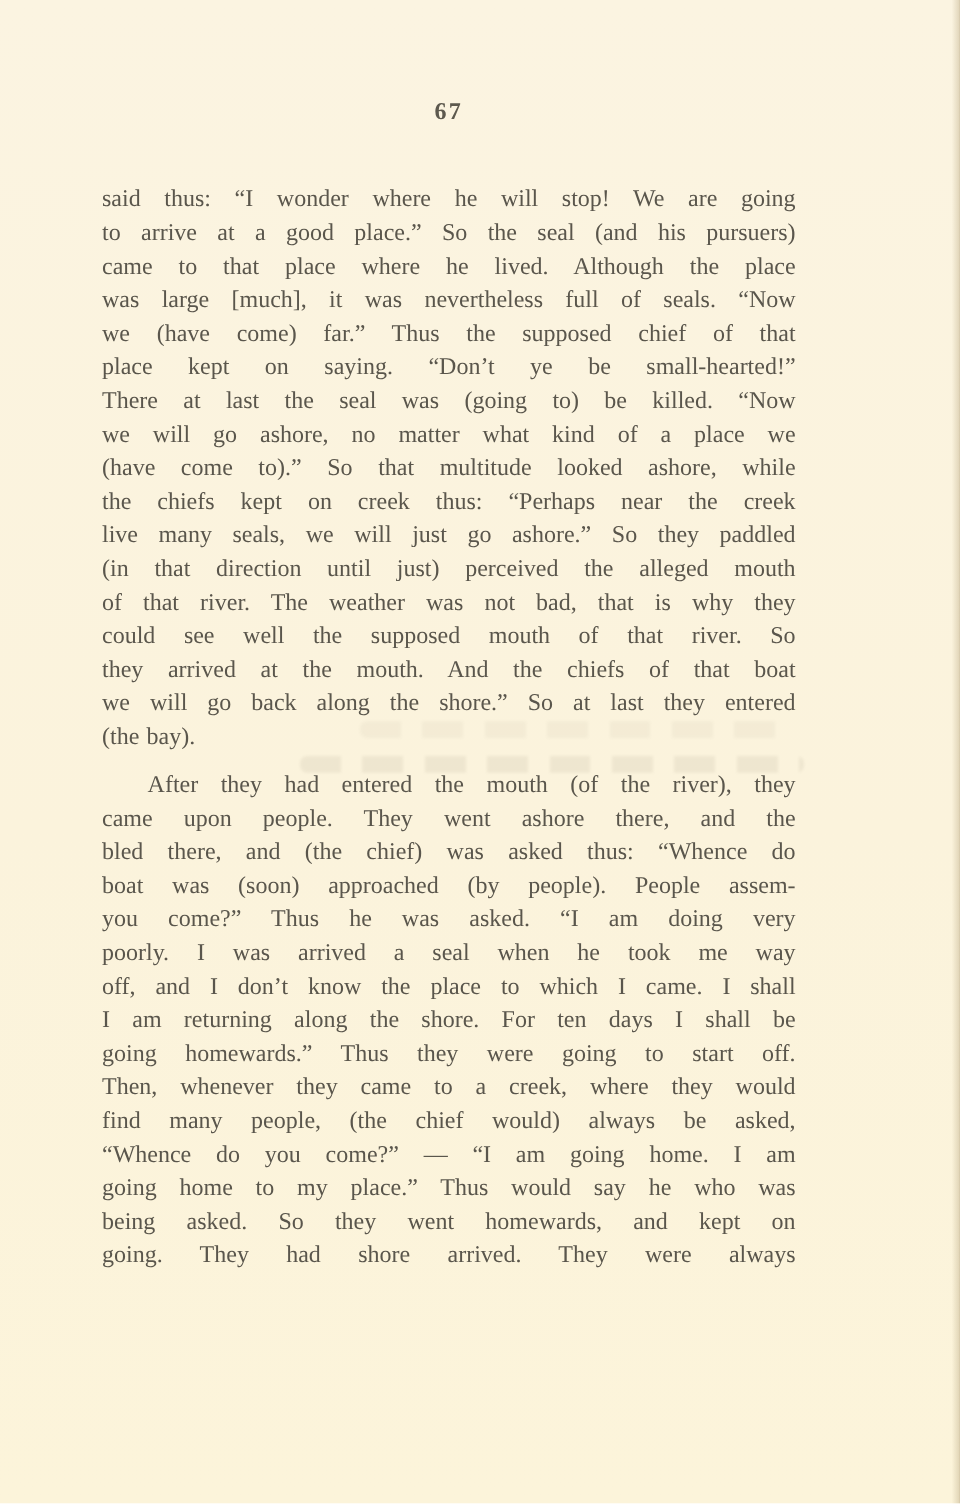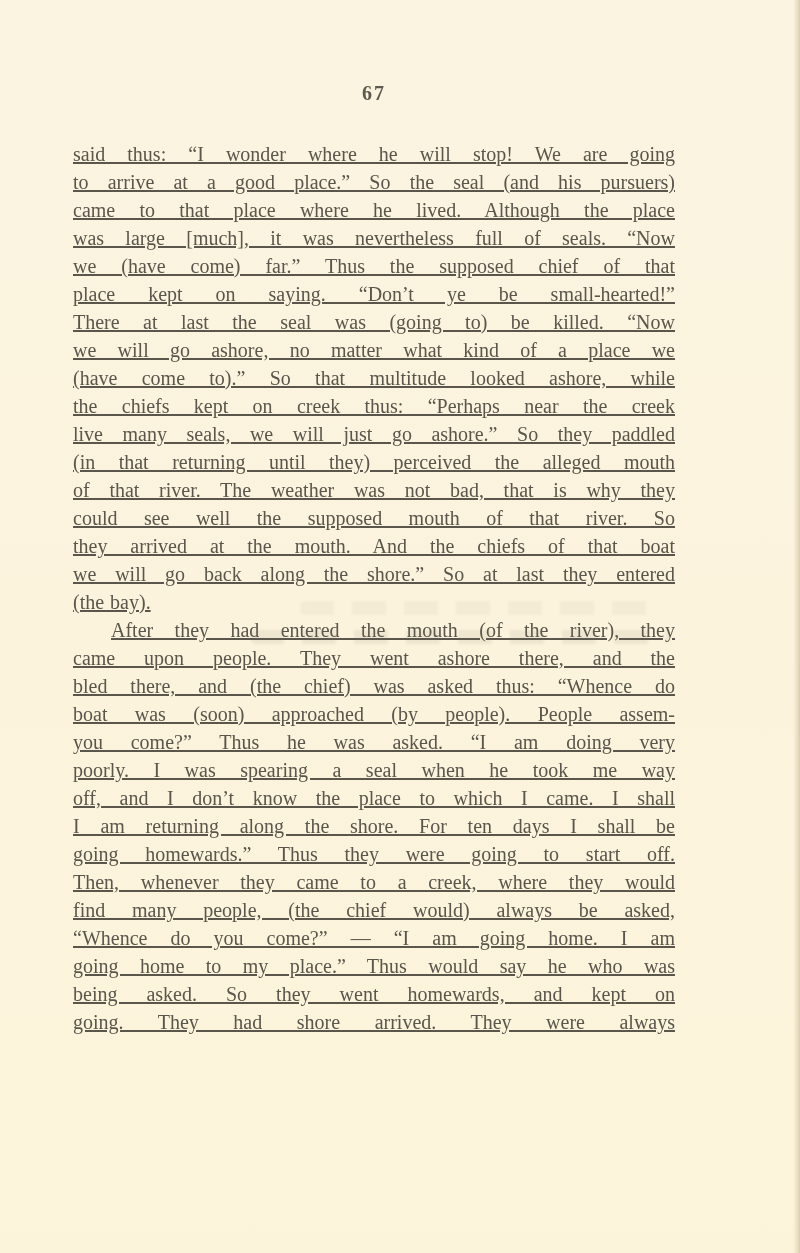--- a/index.html
+++ b/index.html
@@ -40,23 +40,22 @@
   .text-block {
     position: absolute;
     top: 140px;
     left: 73px;
     width: 602px;
     color: #5a564c;
     font-size: 20px;
     line-height: 28px;
   }
   .para {
-    margin: 0;
+    margin: 12px;
     padding: 0;
-    text-decoration: underline;
   }
   .line {
     display: block;
     text-align: justify;
     text-align-last: justify;
     word-spacing: 1px;
   }
   .line.para-end {
     text-align-last: left;
   }
@@ -94,35 +93,35 @@
       <span class="line">to arrive at a good place.”  So the seal (and his pursuers)</span>
       <span class="line">came to that place where he lived.  Although the place</span>
       <span class="line">was large [much], it was nevertheless full of seals.  “Now</span>
       <span class="line">we (have come) far.”  Thus the supposed chief of that</span>
       <span class="line">place kept on saying.  “Don’t ye be small-hearted!”</span>
       <span class="line">There at last the seal was (going to) be killed.  “Now</span>
       <span class="line">we will go ashore, no matter what kind of a place we</span>
       <span class="line">(have come to).”  So that multitude looked ashore, while</span>
       <span class="line">the chiefs kept on creek thus: “Perhaps near the creek</span>
       <span class="line">live many seals, we will just go ashore.”  So they paddled</span>
-      <span class="line">(in that returning until they) perceived the alleged mouth</span>
+      <span class="line">(in that direction until just) perceived the alleged mouth</span>
       <span class="line">of that river.  The weather was not bad, that is why they</span>
       <span class="line">could see well the supposed mouth of that river.  So</span>
       <span class="line">they arrived at the mouth.  And the chiefs of that boat</span>
       <span class="line">we will go back along the shore.”  So at last they entered</span>
       <span class="line para-end">(the bay).</span>
     </p>
 
     <p class="para">
       <span class="line indent">After they had entered the mouth (of the river), they</span>
       <span class="line">came upon people.  They went ashore there, and the</span>
       <span class="line">bled there, and (the chief) was asked thus: “Whence do</span>
       <span class="line">boat was (soon) approached (by people).  People assem-</span>
       <span class="line">you come?”  Thus he was asked.  “I am doing very</span>
-      <span class="line">poorly.  I was spearing a seal when he took me way</span>
+      <span class="line">poorly.  I was arrived a seal when he took me way</span>
       <span class="line">off, and I don’t know the place to which I came.  I shall</span>
       <span class="line">I am returning along the shore.  For ten days I shall be</span>
       <span class="line">going homewards.”  Thus they were going to start off.</span>
       <span class="line">Then, whenever they came to a creek, where they would</span>
       <span class="line">find many people, (the chief would) always be asked,</span>
       <span class="line">“Whence do you come?” — “I am going home.  I am</span>
       <span class="line">going home to my place.”  Thus would say he who was</span>
       <span class="line">being asked.  So they went homewards, and kept on</span>
       <span class="line">going.  They had shore arrived.  They were always</span>
     </p>

